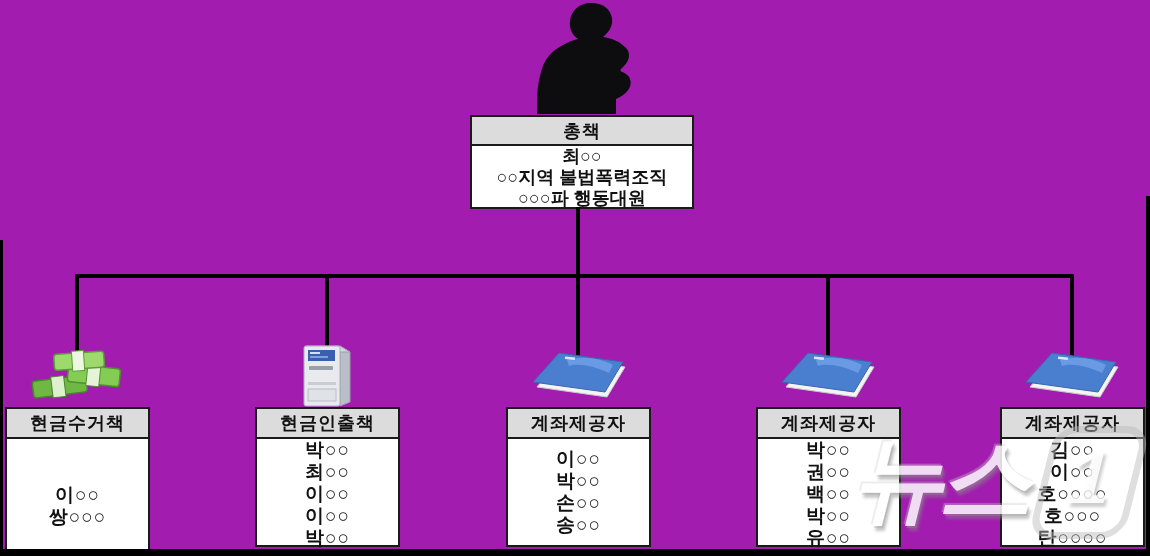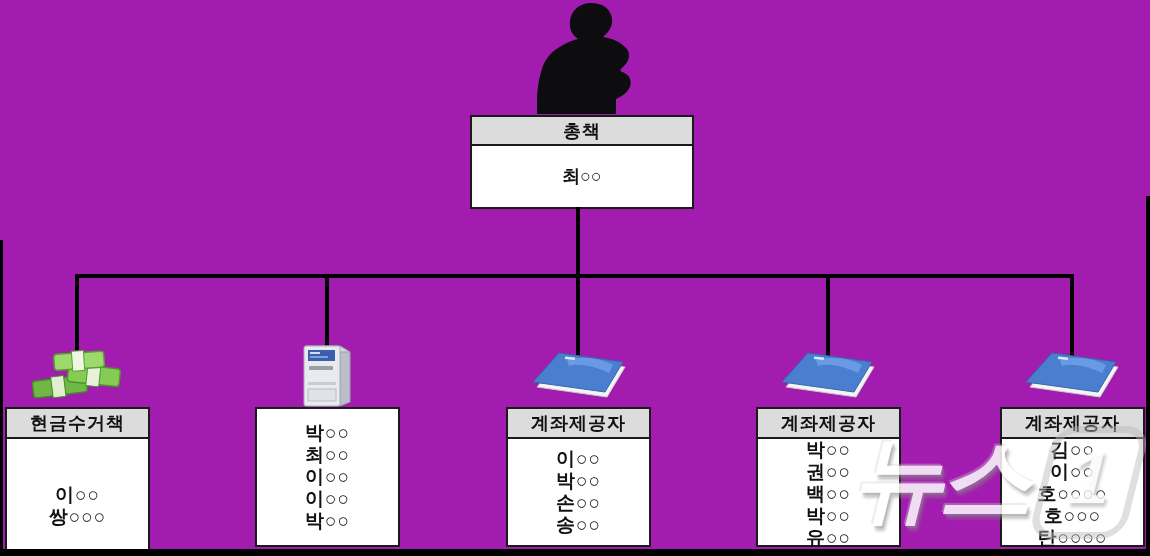--- a/index.html
+++ b/index.html
@@ -48,20 +48,22 @@
         C132,93 139,85 136,77 C135,73 130,70 125,69 L130,64 C136,58 137,50 131,45
         C125,39 117,36 109,35 C115,30 119,24 118,16 C116,6 108,1 97,1 Z"></path>
       <path fill="#0d0d10" d="M58,76 L126,66 L129,80 L60,90 Z"></path>
     </svg>
   </div>
 
   <div class="org-box root-box" style="left:470px;top:115px;width:224px;height:94px;">
     <div class="hdr" style="height:27px;">총책</div>
     <div class="body">
       <div class="rline">최○○</div>
+      <div class="rline">○○지역 불법폭력조직</div>
+      <div class="rline">○○○파 행동대원</div>
     </div>
   </div>
 
   <div class="line" style="left:576px;top:207px;width:4px;height:69px;"></div>
   <div class="line" style="left:75px;top:274px;width:999px;height:4px;"></div>
   <div class="line" style="left:75px;top:274px;width:4px;height:80px;"></div>
   <div class="line" style="left:325px;top:274px;width:4px;height:80px;"></div>
   <div class="line" style="left:576px;top:274px;width:4px;height:82px;"></div>
   <div class="line" style="left:826px;top:274px;width:4px;height:82px;"></div>
   <div class="line" style="left:1070px;top:274px;width:4px;height:82px;"></div>
@@ -126,20 +128,21 @@
 
   <div class="org-box" style="left:5px;top:407px;width:145px;height:168px;">
     <div class="hdr" style="height:28px;">현금수거책</div>
     <div class="body">
         <div class="member">이○○</div>
         <div class="member">쌍○○○</div>
       </div>
   </div>
 
   <div class="org-box" style="left:255px;top:407px;width:145px;height:140px;">
+    <div class="hdr" style="height:28px;">현금인출책</div>
     <div class="body">
         <div class="member">박○○</div>
         <div class="member">최○○</div>
         <div class="member">이○○</div>
         <div class="member">이○○</div>
         <div class="member">박○○</div>
       </div>
   </div>
 
   <div class="org-box" style="left:506px;top:407px;width:145px;height:140px;">

